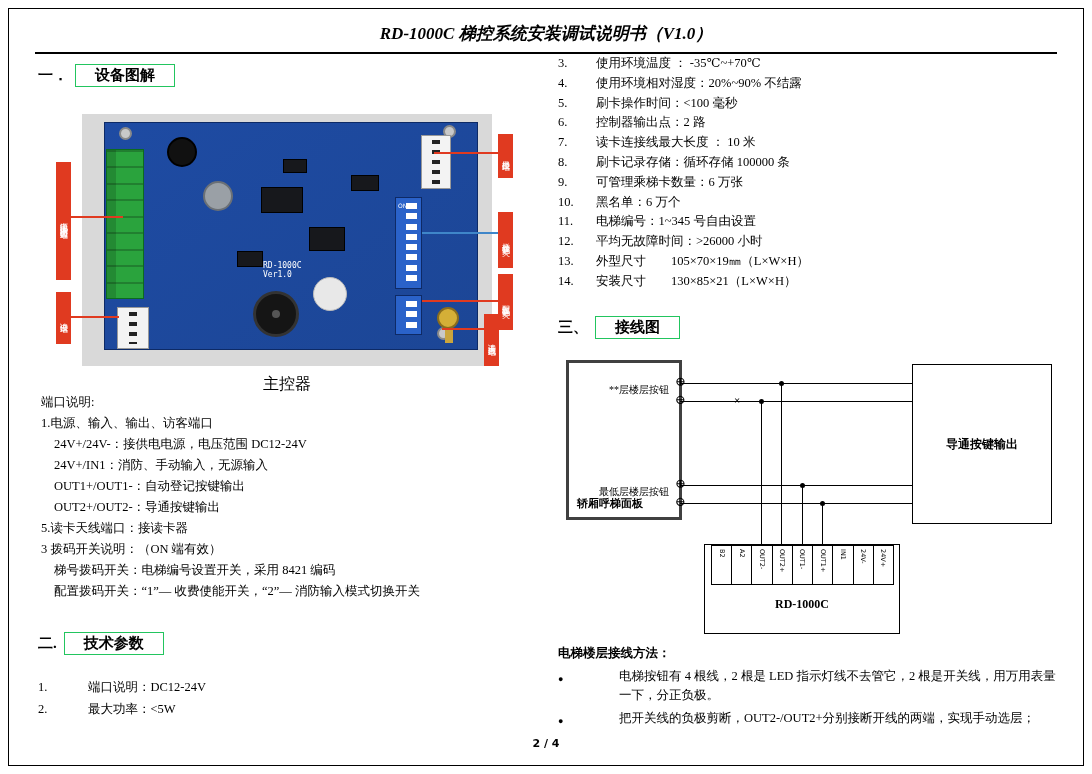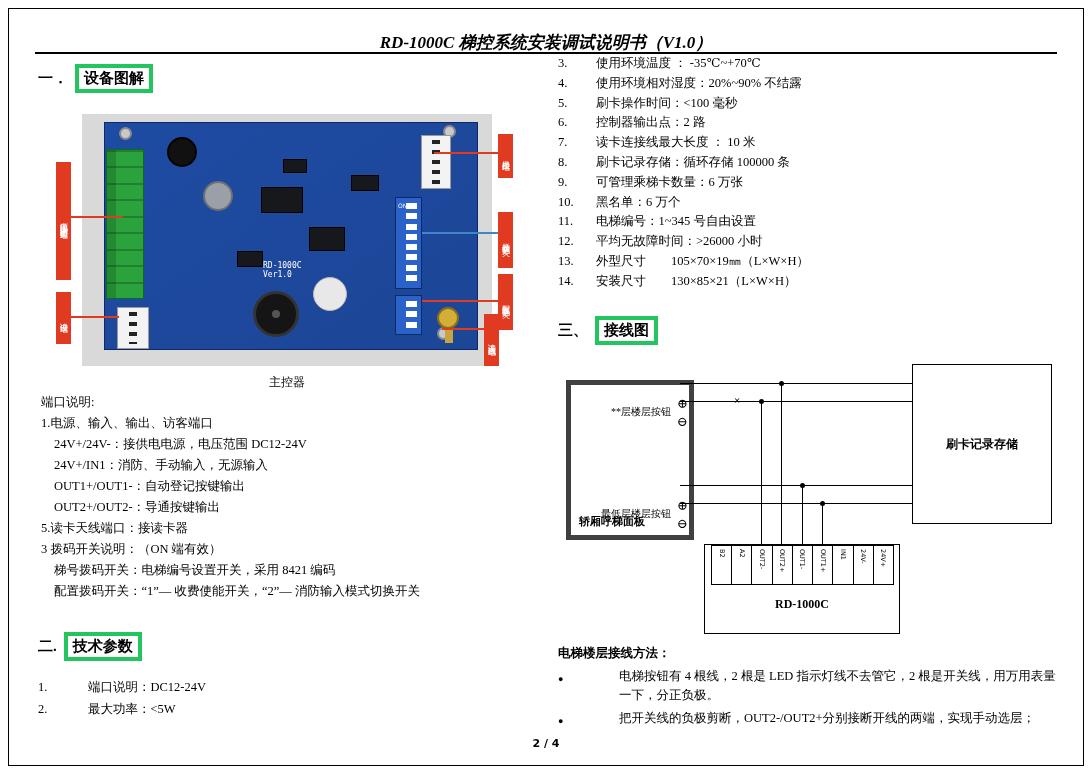--- a/index.html
+++ b/index.html
@@ -3,27 +3,27 @@
 <meta charset="utf-8">
 <style>
   * { margin:0; padding:0; box-sizing:border-box; }
   html,body { width:1092px; height:774px; background:#fff; }
   body { position:relative; overflow:hidden; color:#000;
          font-family:"Liberation Serif","DejaVu Serif",serif; }
 
   .page-border { position:absolute; left:8px; top:8px; right:8px; bottom:8px;
                  border:1px solid #000; pointer-events:none; }
 
-  .doc-title { position:absolute; top:31px; left:0; width:100%; text-align:center;
+  .doc-title { position:absolute; top:22px; left:0; width:100%; text-align:center;
                font-size:17px; font-weight:bold; font-style:italic; }
   .title-rule { position:absolute; top:52px; left:35px; width:1022px; border-top:2px solid #000; }
 
   .sec { position:absolute; display:flex; align-items:center; gap:7px;
          font-size:15px; font-weight:bold; }
-  .sec .boxed { border:4px solid #22c55e; padding:1px 5px;font-family:Liberation Serif, serif; }
+  .sec .boxed { border:1px solid #22c55e; padding:1px 19px;font-family:Liberation Serif, serif; }
 
   
   .photo { position:absolute; left:82px; top:114px; width:410px; height:252px;
            background:var(--photo_bg,#d9d9d9); }
   .pcb { position:absolute; left:22px; top:8px; width:374px; height:228px;
          background:linear-gradient(145deg,#1e4ba3,var(--pcb_blue,#1c4696)); border:1px solid #0d2a66; }
   .screw { position:absolute; width:13px; height:13px; border-radius:50%;
            background:#c9c9c9; border:2px solid #8a8a8a; }
   .greenblk { position:absolute; left:1px; top:26px; width:38px; height:150px;
               border:1px solid #0c6b1e;
@@ -61,37 +61,37 @@
                 background:#caa53d; }
 
   .co { position:absolute; width:15px; background:var(--callout_red,#e03a20); color:#fff;
         writing-mode:vertical-rl; text-orientation:upright; font-size:8px; line-height:15px;
         letter-spacing:1px; text-align:center; font-family:"Liberation Sans",sans-serif;
         padding:2px 0; }
   .co-line { position:absolute; height:2px; background:var(--callout_red,#e03a20); }
   .co-line.blue { background:var(--wire_blue,#3f86c9); }
 
   .photo-caption { position:absolute; left:82px; top:374px; width:410px; text-align:center;
-                   font-size:12px; }
+                   font-size:16px; }
 
   
   .port-notes { position:absolute; left:41px; top:392px; width:505px;
                 font-size:12.5px; line-height:21px; }
   .pn-line.ind1 { padding-left:13px; }
 
   .tp-list { position:absolute; font-size:12.5px; }
   .tp-left  { left:38px;  top:676px; line-height:22px; }
   .tp-right { left:558px; top:54px;  line-height:19.8px; width:502px; }
   .tp-row { display:flex; }
   .tp-left  .tp-num { width:50px; }
   .tp-right .tp-num { width:38px; }
 
   
   .diagram { position:absolute; left:556px; top:356px; width:504px; height:286px; }
-  .panel-box { position:absolute; left:10px; top:24px; width:128px; height:160px; border:5px solid #404040; }
+  .panel-box { position:absolute; left:10px; top:4px; width:116px; height:160px; border:3px solid #404040; }
   .row-label { position:absolute; left:4px; width:96px; text-align:right; font-size:10px; }
   .pm { position:absolute; font-size:13px; line-height:13px; }
   .panel-caption { position:absolute; left:8px; bottom:6px; font-size:11px; font-weight:bold; }
   .right-box { position:absolute; left:356px; top:8px; width:140px; height:160px; border:1px solid #000;
                display:flex; align-items:center; justify-content:center; font-size:12px; font-weight:bold; }
   .ctrl-box { position:absolute; left:148px; top:188px; width:196px; height:90px; border:1px solid #000; }
   .term-strip { position:absolute; left:6px; right:6px; top:0; height:40px; display:flex; }
   .term { flex:1; border:1px solid #000; margin-right:-1px; position:relative; background:#fff; }
   .term span { position:absolute; left:50%; top:3px; transform:translateX(-50%);
                writing-mode:vertical-rl; font-size:6.5px; font-family:"DejaVu Sans",sans-serif; }
@@ -258,21 +258,21 @@
   <div class="panel-box">
     <div class="row-label" style="top:20px;">**层楼层按钮</div>
     <div class="row-label" style="top:122px;">最低层楼层按钮</div>
     <span class="pm" style="left:106px;top:12px;">⊕</span>
     <span class="pm" style="left:106px;top:30px;">⊖</span>
     <span class="pm" style="left:106px;top:114px;">⊕</span>
     <span class="pm" style="left:106px;top:132px;">⊖</span>
     <div class="panel-caption">轿厢呼梯面板</div>
   </div>
 
-  <div class="right-box">刷卡记录存储</div>
+  <div class="right-box">导通按键输出</div>
 
   <div class="ctrl-box">
     <div class="term-strip">
         <div class="term">
           <span>B2</span>
         </div>
         <div class="term">
           <span>A2</span>
         </div>
         <div class="term">

